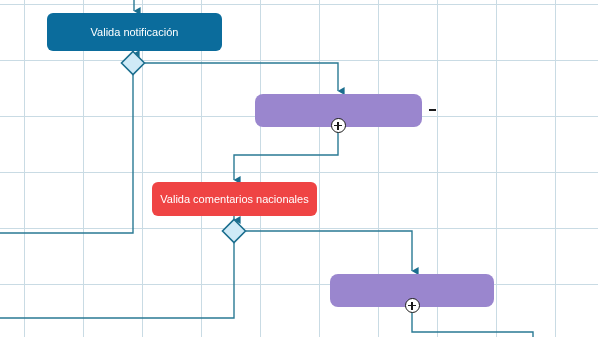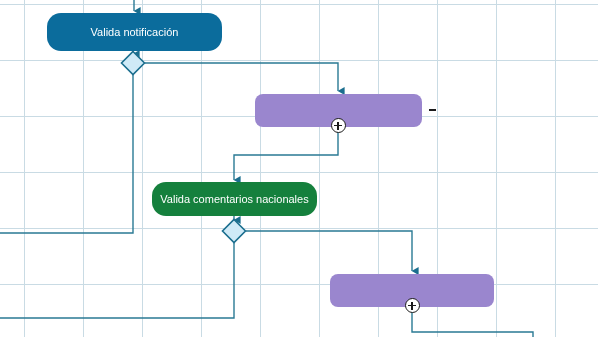--- a/index.html
+++ b/index.html
@@ -25,21 +25,21 @@
     position: absolute;
     left: 0; top: 0;
     width: 598px;
     height: 337px;
   }
   #node-layer { pointer-events: none; }
 
   .task-box {
     position: absolute;
     box-sizing: border-box;
-    border-radius: 14px;
+    border-radius: 6px;
     display: flex;
     align-items: center;
     justify-content: center;
     color: #ffffff;
     font-size: 11px;
     line-height: 13px;
     text-align: center;
     padding: 0 8px;
     pointer-events: auto;
     white-space: nowrap;
@@ -138,21 +138,21 @@
 
     <svg class="gateway" id="node-gateway-1" width="26" height="26" viewBox="0 0 26 26" style="left: 120px; top: 50px;">
       <polygon points="13,1.5 24.5,13 13,24.5 1.5,13" fill="#cfeaf7" stroke="#1b6e8e" stroke-width="1.6"></polygon>
     </svg>
 
     <div class="subprocess-box" id="node-subprocess-1" style="left: 255px; top: 94px; width: 167px; height: 33px; background: rgb(154, 134, 206);">
       <span></span>
     </div>
     <div class="expand-marker" id="marker-subprocess-1" style="left: 330.5px; top: 118px;"></div>
 
-    <div class="task-box" id="node-task-valida-comentarios" style="left: 152px; top: 182px; width: 165px; height: 34px; background: #15803d; color: rgb(255, 255, 255);">
+    <div class="task-box" id="node-task-valida-comentarios" style="left: 152px; top: 182px; width: 165px; height: 34px; background: #ef4444; color: rgb(255, 255, 255);">
       <span>Valida comentarios nacionales</span>
     </div>
 
     <svg class="gateway" id="node-gateway-2" width="26" height="26" viewBox="0 0 26 26" style="left: 221px; top: 218px;">
       <polygon points="13,1.5 24.5,13 13,24.5 1.5,13" fill="#cfeaf7" stroke="#1b6e8e" stroke-width="1.6"></polygon>
     </svg>
 
     <div class="subprocess-box" id="node-subprocess-2" style="left: 330px; top: 274px; width: 164px; height: 33px; background: rgb(154, 134, 206);">
       <span></span>
     </div>

